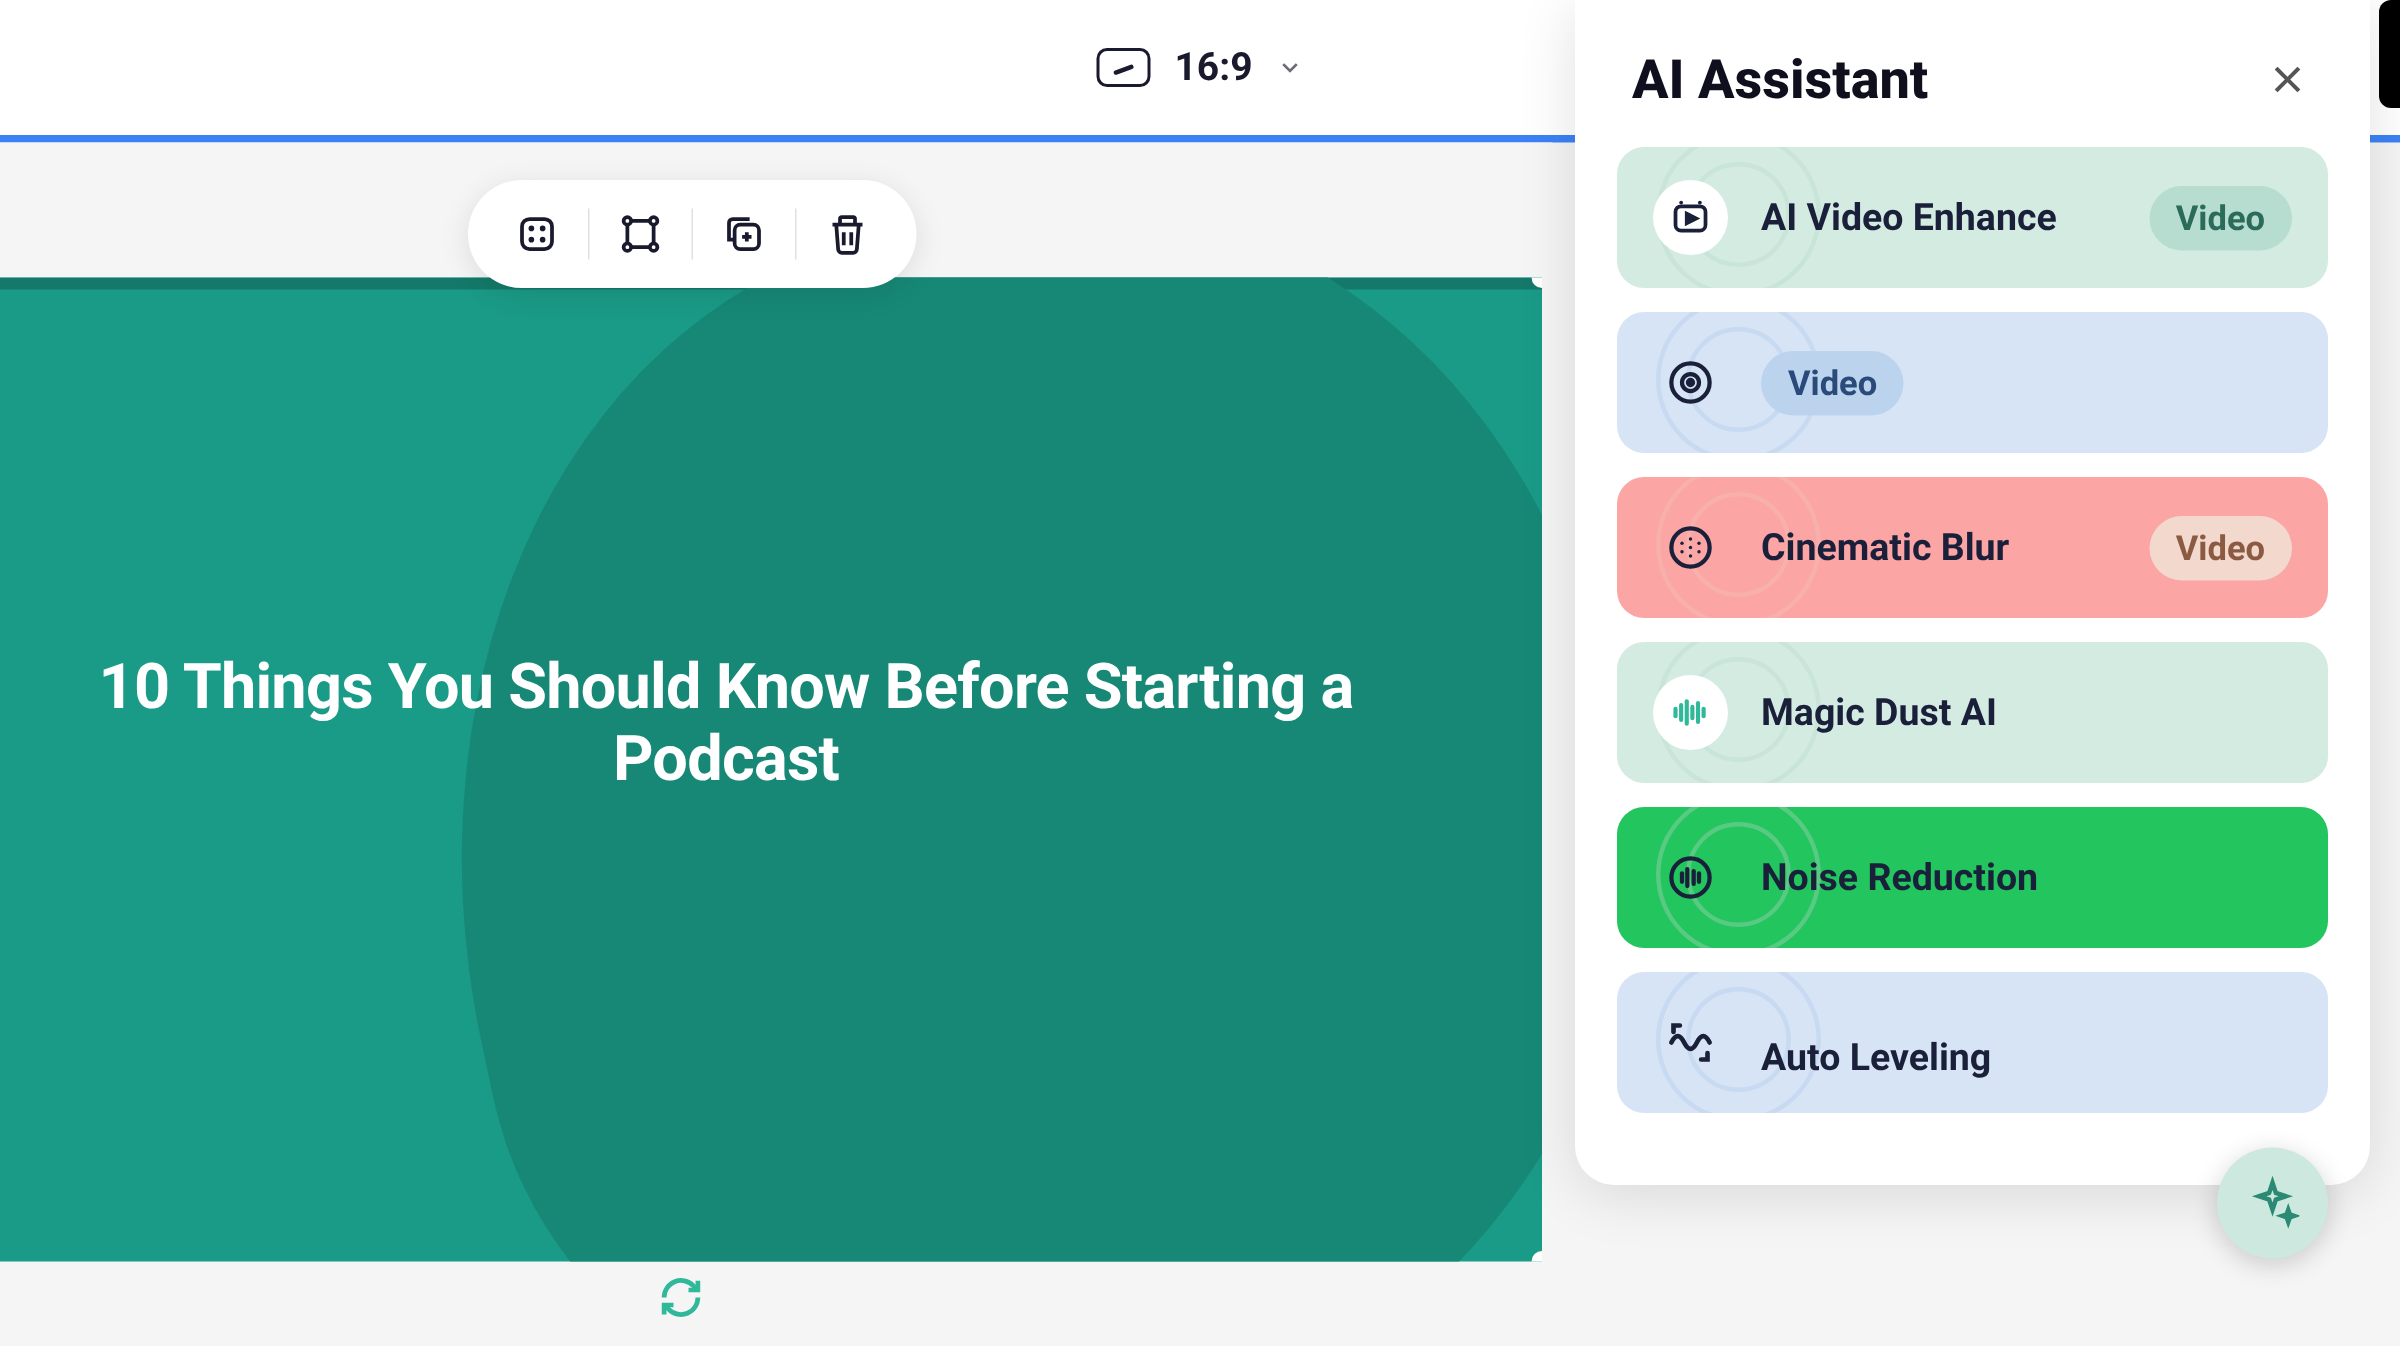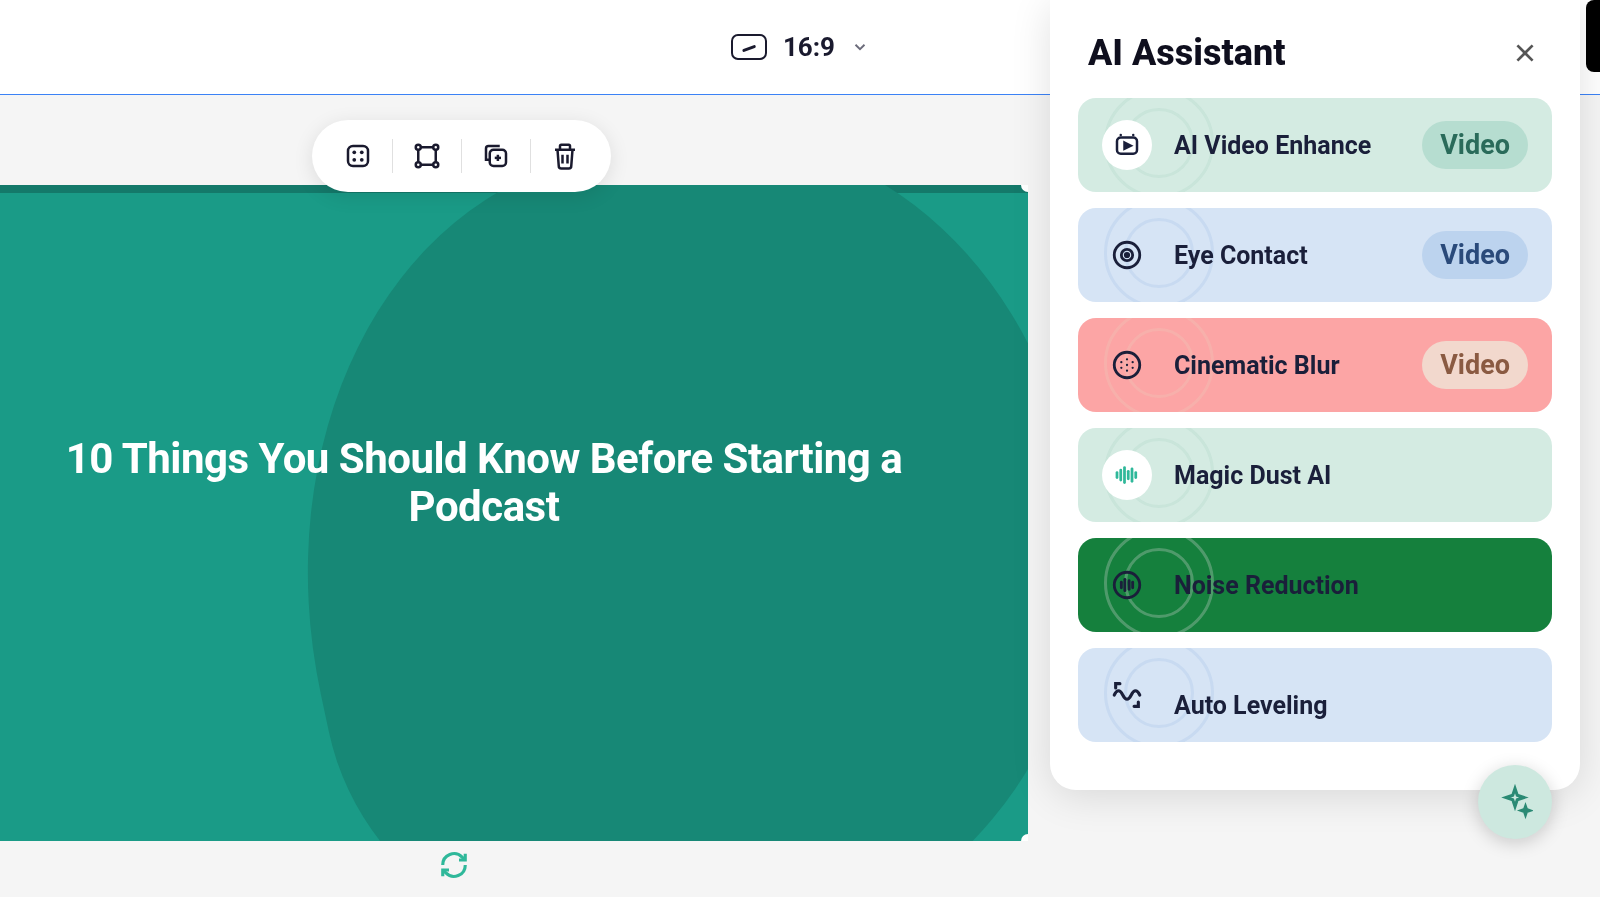--- a/index.html
+++ b/index.html
@@ -13,21 +13,21 @@
   }
   .topbar {
     position: absolute;
     top: 0; left: 0; right: 0;
     height: 95px;
     background: #ffffff;
     display: flex;
     align-items: center;
     justify-content: center;
     gap: 18px;
-    border-bottom: 1px solid #3b82f6;
+    border-bottom: 5px solid #3b82f6;
   }
   .aspect-wrap {
     display: flex;
     align-items: center;
     gap: 16px;
     cursor: pointer;
   }
   .aspect-icon {
     width: 36px; height: 26px;
     border: 2.5px solid #1a1a2e;
@@ -199,42 +199,42 @@
   }
   .tool-label {
     font-size: 25px;
     font-weight: 700;
     color: #1a1f3a;
     flex: 1;
     position: relative;
     z-index: 2;
   }
   .badge {
-    font-size: 27px;
+    font-size: 23px;
     font-weight: 700;
     padding: 8px 18px;
     border-radius: 999px;
     position: relative;
     z-index: 2;
   }
 
   .card-0 { background: #d4ebe2; }
   .card-0 .icon-wrap { background: #ffffff; }
   .card-0 .badge { background: #b6ddd0; color: #2a6b5a; }
 
   .card-1 { background: #d6e4f5; }
   .card-1 .badge { background: #bcd3ee; color: #2a4a7a; }
 
   .card-2 { background: #fca5a5; }
   .card-2 .badge { background: #f2d8cd; color: #8a5a42; }
 
   .card-3 { background: #d4ebe2; justify-content: flex-end; }
   .card-3 .icon-wrap { background: #ffffff; }
 
-  .card-4 { background: #15803d; }
+  .card-4 { background: #22c55e; }
 
   .card-5 { background: #d6e4f5; align-items: flex-end; }
 
   .bg-decor {
     position: absolute;
     width: 180px; height: 140px;
     opacity: 0.3;
     left: 16px; top: -10px;
     z-index: 1;
   }
@@ -380,21 +380,20 @@
           <span style="width:70px;height:70px;left:30px;top:20px"></span>
           <span style="width:110px;height:110px;left:10px;top:0"></span>
         </div>
       <div class="icon-wrap">
         <svg width="34" height="34" viewBox="0 0 24 24" stroke="#1a1f3a" stroke-width="2" fill="none">
             <circle cx="12" cy="12" r="9"></circle>
             <circle cx="12" cy="12" r="4"></circle>
             <circle cx="12" cy="12" r="1.2" fill="#1a1f3a"></circle>
           </svg>
       </div>
-      <div class="tool-label">Eye Contact</div>
       <div class="badge">Video</div>
     </div>
 
     <div class="tool-card card-2">
       <div class="bg-decor">
           <span style="width:70px;height:70px;left:30px;top:20px"></span>
           <span style="width:110px;height:110px;left:10px;top:0"></span>
         </div>
       <div class="icon-wrap">
         <svg width="34" height="34" viewBox="0 0 24 24" stroke="#1a1f3a" stroke-width="2" fill="none">

